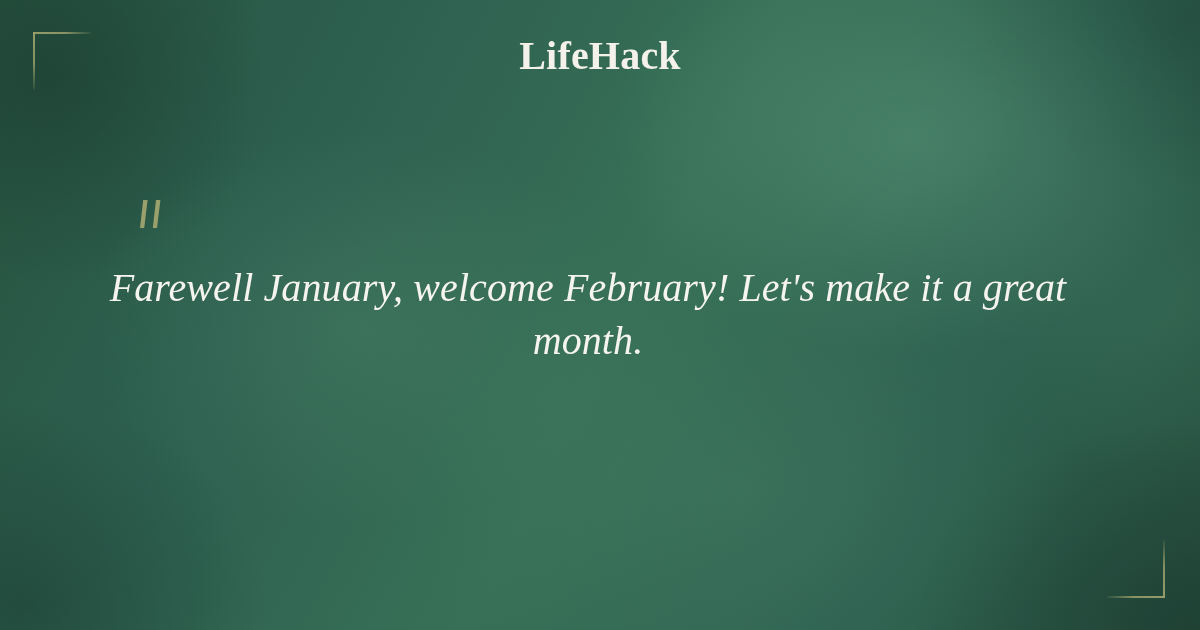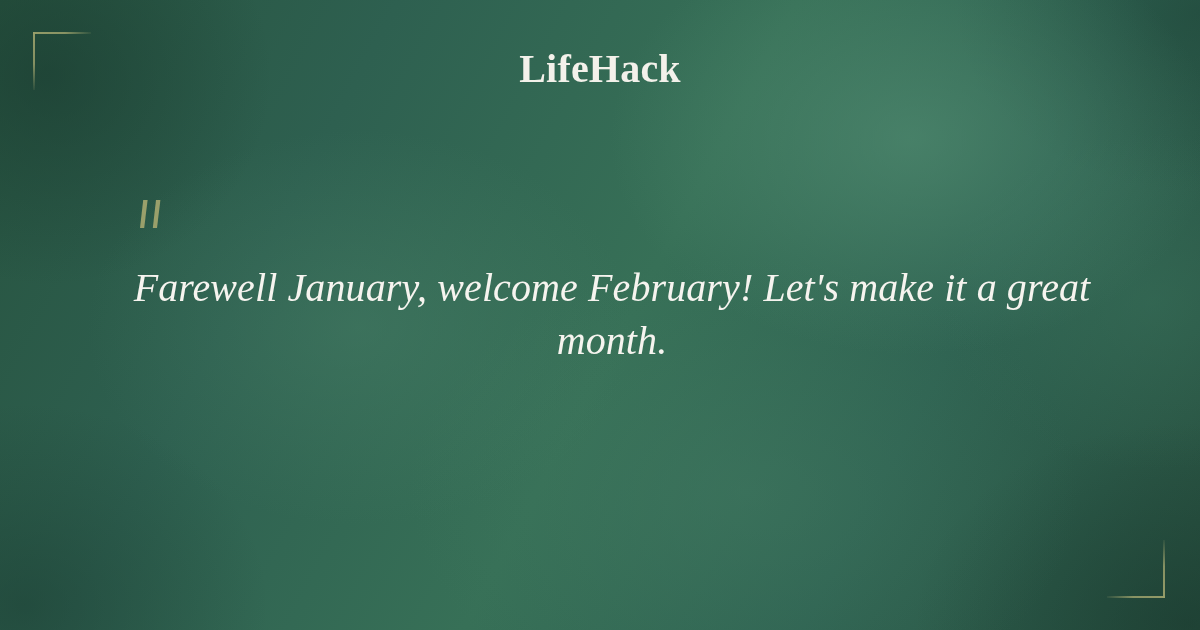--- a/index.html
+++ b/index.html
@@ -69,37 +69,36 @@
     left: 0;
     width: 100%;
     text-align: center;
     color: #f3f1ea;
     font-family: "Liberation Serif", "DejaVu Serif", serif;
     font-size: 40px;
     font-weight: 700;
     letter-spacing: 0.2px;
     line-height: 1;
     white-space: nowrap;
-    margin-top: 13px;
   }
 
   
   .quote-mark {
     position: absolute;
     left: 131px;
     top: 198px;
     width: 46px;
     height: 46px;
   }
   .quote-mark svg { display: block; }
 
   
   .quote-block {
     position: absolute;
-    left: 112px;
+    left: 88px;
     top: 262px;
     width: 1000px;
     text-align: center;
   }
   .quote-text {
     margin: 0;
     color: #f6f4ef;
     font-family: "Liberation Serif", "DejaVu Serif", serif;
     font-style: italic;
     font-weight: 400;

